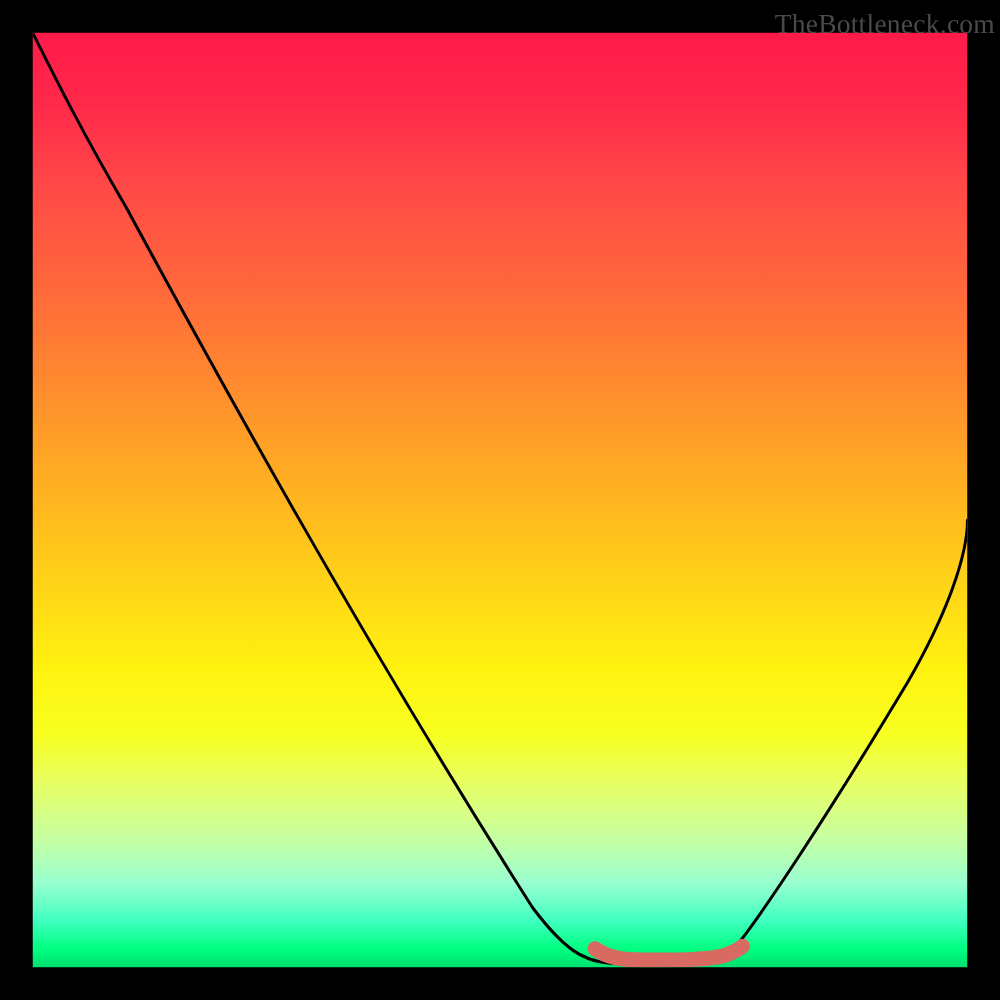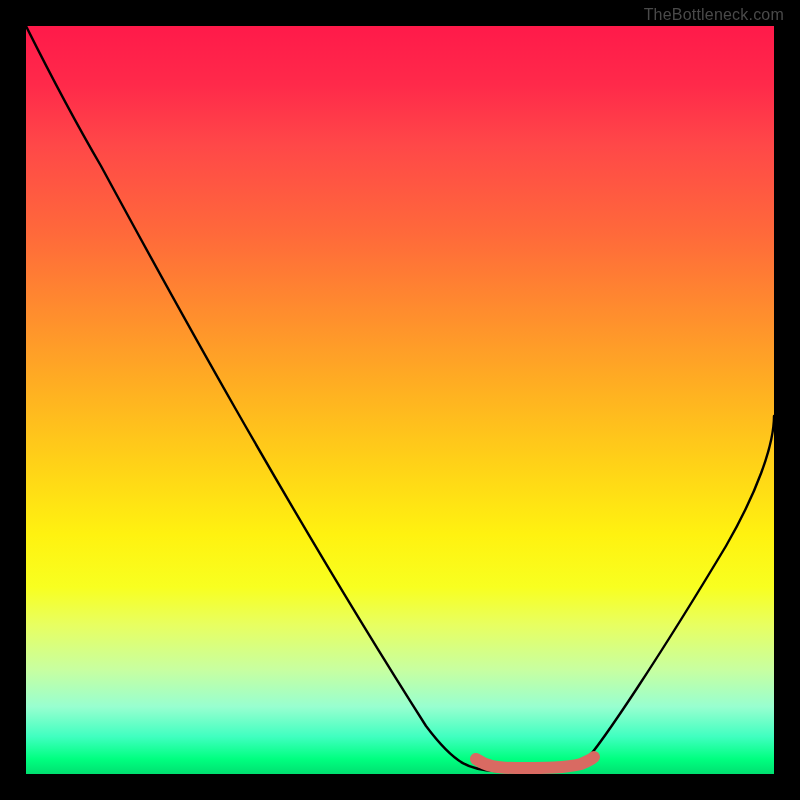--- a/index.html
+++ b/index.html
@@ -39,25 +39,26 @@
       #c8ffa0 86%,
       #98ffd0 91%,
       #40ffc0 95%,
       #00ff80 98%,
       #00e070 100%
     );
   }
   .watermark {
     position: absolute;
     top: 6px;
-    right: 16px;
+    right: 4px;
     color: #4a4a4a;
-    font-size: 16px;
+    font-size: 22px;
     letter-spacing: 0.2px;
     z-index: 5;
+    font-family: Liberation Serif, serif;
   }
   svg.curve {
     position: absolute;
     left: 0;
     top: 0;
     width: 100%;
     height: 100%;
     z-index: 3;
   }
 </style>

